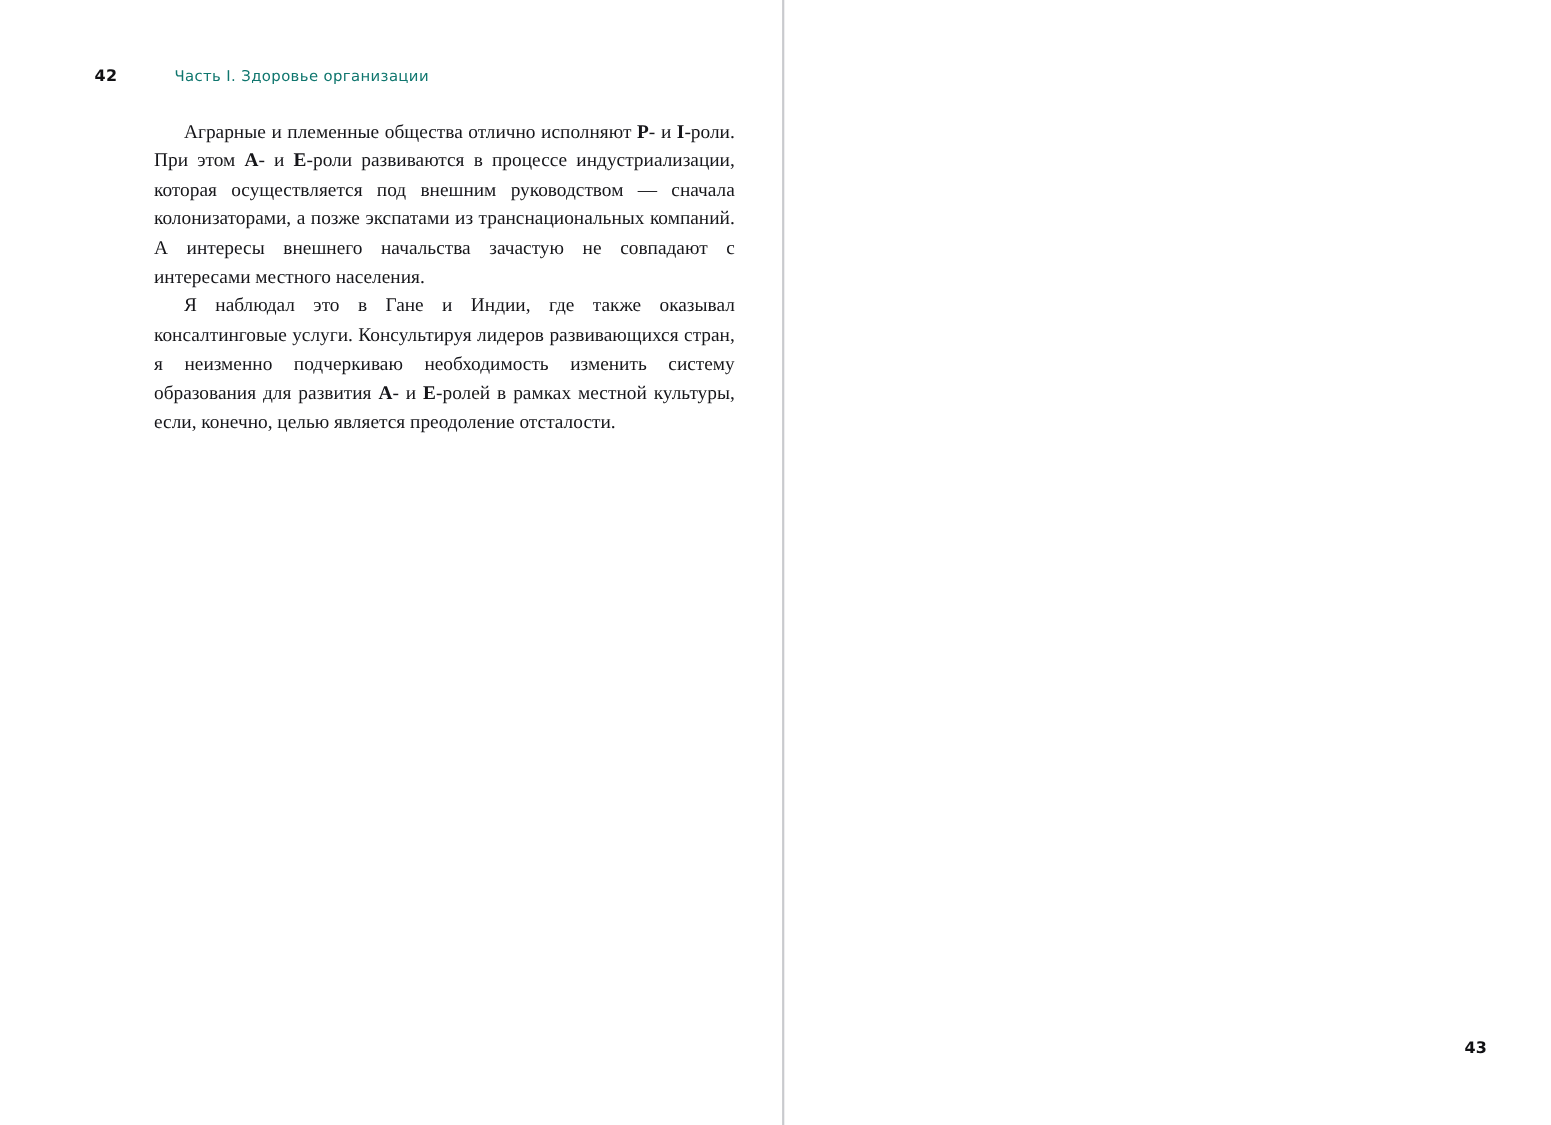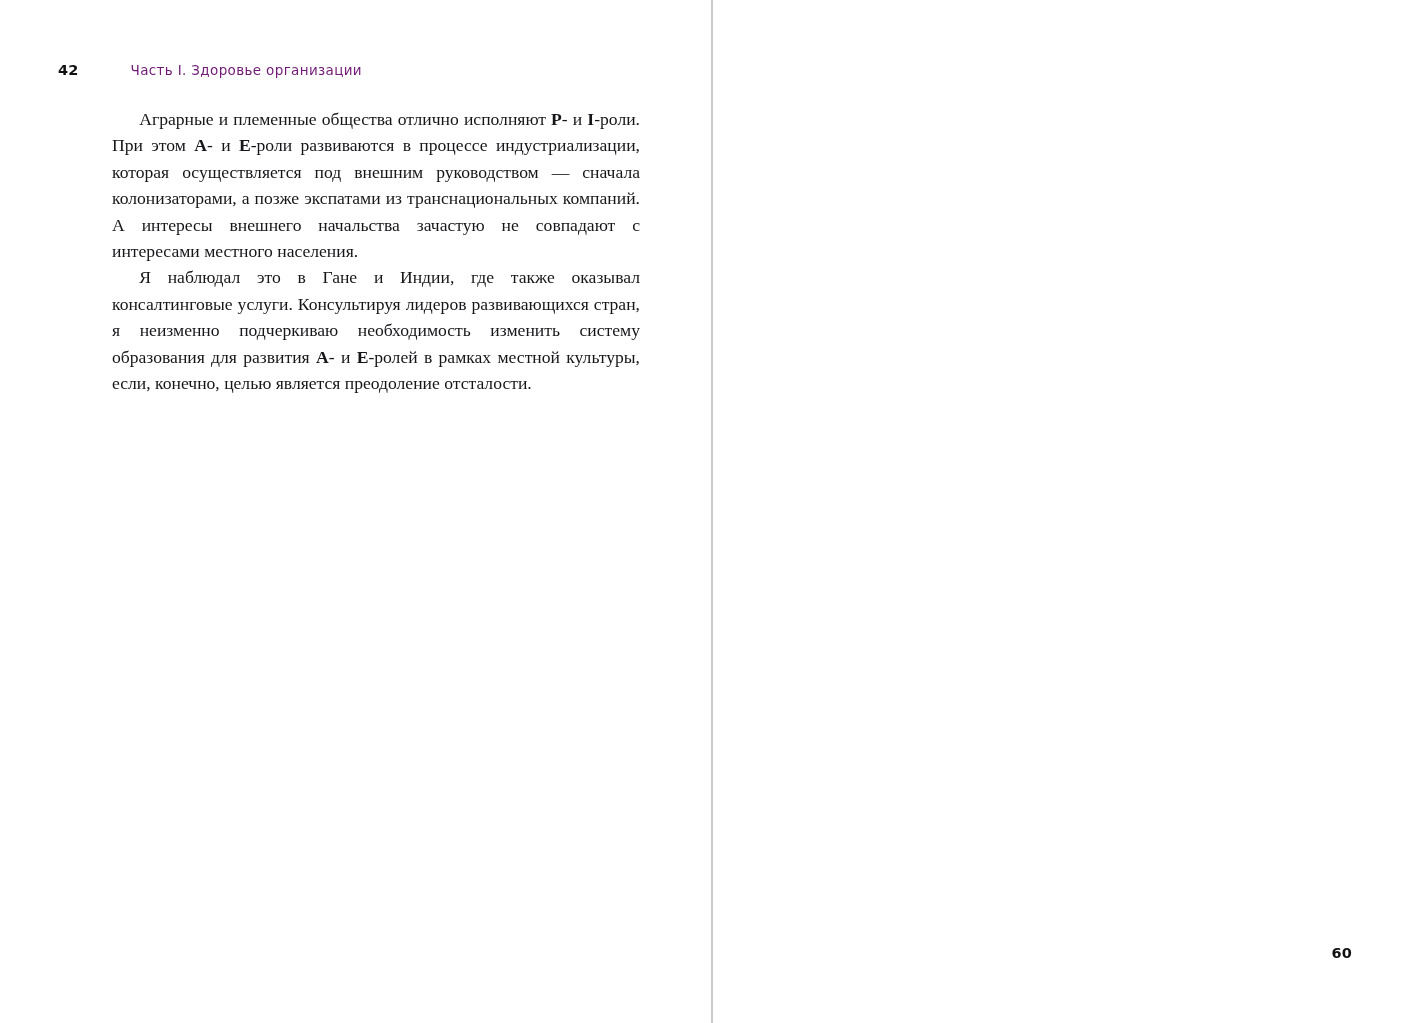--- a/index.html
+++ b/index.html
@@ -20,21 +20,21 @@
     position: absolute;
     inset: 0;
     display: flex;
   }
 
   .page {
     position: relative;
     height: 100%;
     box-sizing: border-box;
   }
-  .page-left  { width: 712px; }
+  .page-left  { width: 712px; margin-left: 28px; }
   .page-right { width: 698px; }
 
   
   .gutter {
     position: absolute;
     left: 711px;
     top: 0;
     width: 2px;
     height: 100%;
     background: #c9cace;
@@ -52,21 +52,21 @@
   }
   .folio-left {
     font-size: 14.5px;
     font-weight: 700;
     color: #111114;
     letter-spacing: 0.2px;
   }
   .runhead-title {
     font-size: 13.5px;
     font-weight: 500;
-    color: #701a75;
+    color: #0f766e;
     letter-spacing: 0.35px;
   }
 
   .folio-right {
     position: absolute;
     right: 58px;
     bottom: 62px;
     font-family: "DejaVu Sans", "Liberation Sans", sans-serif;
     font-size: 14.5px;
     font-weight: 700;
@@ -110,17 +110,17 @@
       <p class="body indent">Аграрные и племенные общества отлично исполняют <b>P</b>- и <b>I</b>-роли. При этом <b>A</b>- и <b>E</b>-роли развиваются в процессе индустриализации, которая осуществляется под внешним руководством — сначала колонизаторами, а позже экспатами из транснациональных компаний. А интересы внешнего начальства зачастую не совпадают с интересами местного населения.</p>
       <p class="body indent">Я наблюдал это в Гане и Индии, где также оказывал консалтинговые услуги. Консультируя лидеров развивающихся стран, я неизменно подчеркиваю необходимость изменить систему образования для развития <b>A</b>- и <b>E</b>-ролей в рамках местной культуры, если, конечно, целью является преодоление отсталости.</p>
     </div>
 
   </div>
 
   <div class="gutter"></div>
 
   <div class="page page-right">
 
-    <div class="folio-right">60</div>
+    <div class="folio-right">43</div>
 
   </div>
 
 </div>
 
 </body></html>

